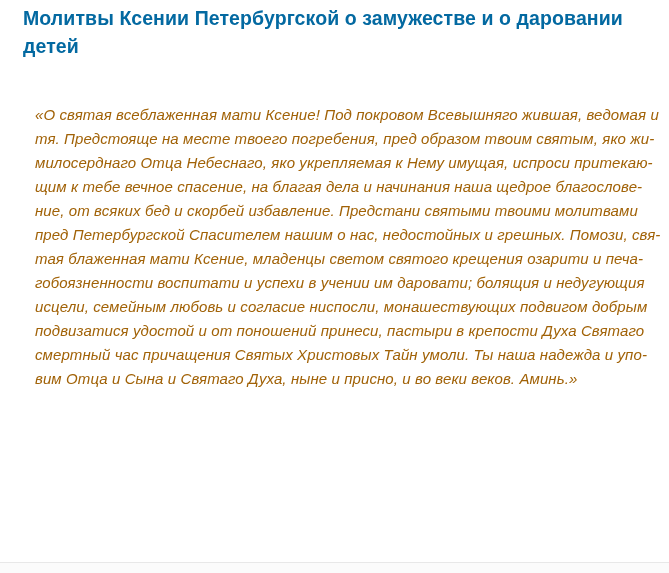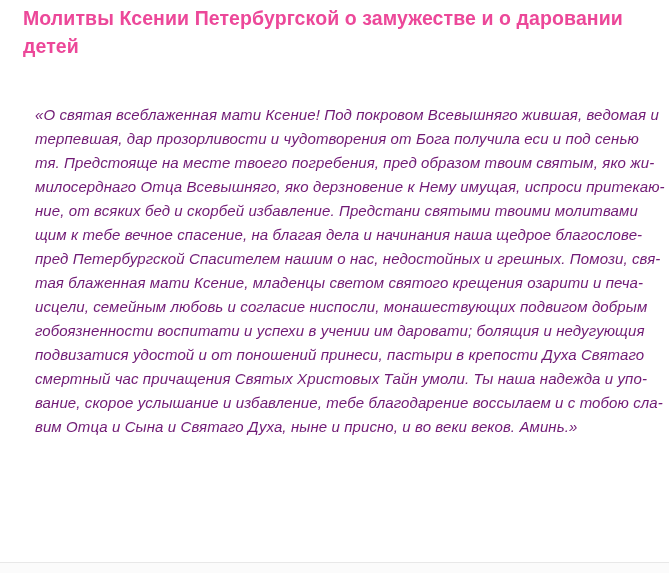--- a/index.html
+++ b/index.html
@@ -17,37 +17,37 @@
   .article-title {
     position: absolute;
     left: 23px;
     top: 4px;
     width: 640px;
     margin: 0;
     font-size: 19.5px;
     font-weight: 700;
     line-height: 28px;
     letter-spacing: 0.1px;
-    color: #ec4899;
+    color: #0369a1;
     white-space: pre-line;
   }
   .prayer-quote {
     position: absolute;
     left: 35px;
     top: 103px;
     width: 628px;
     margin: 0;
     padding: 0;
   }
   .quote-line {
     font-style: italic;
     font-size: 15px;
     line-height: 24px;
     letter-spacing: 0.1px;
-    color: #701a75;
+    color: #a16207;
     white-space: nowrap;
   }
   .bottom-divider {
     position: absolute;
     left: 0;
     top: 562px;
     width: 669px;
     height: 11px;
     border-top: 1px solid #e8e8e8;
     background: #fbfbfb;
@@ -56,30 +56,28 @@
 </head>
 <body>
 
 <main>
 
   <h1 class="article-title">Молитвы Ксении Петербургской о замужестве и о даровании
 детей</h1>
 
   <blockquote class="prayer-quote">
       <div class="quote-line">«О святая всеблаженная мати Ксение! Под покровом Всевышняго жившая, ведомая и</div>
-      <div class="quote-line">терпевшая, дар прозорливости и чудотворения от Бога получила еси и под сенью</div>
       <div class="quote-line">тя. Предстояще на месте твоего погребения, пред образом твоим святым, яко жи-</div>
-      <div class="quote-line">милосерднаго Отца Всевышняго, яко дерзновение к Нему имущая, испроси притекаю-</div>
+      <div class="quote-line">милосерднаго Отца Небеснаго, яко укрепляемая к Нему имущая, испроси притекаю-</div>
+      <div class="quote-line">щим к тебе вечное спасение, на благая дела и начинания наша щедрое благослове-</div>
       <div class="quote-line">ние, от всяких бед и скорбей избавление. Предстани святыми твоими молитвами</div>
-      <div class="quote-line">щим к тебе вечное спасение, на благая дела и начинания наша щедрое благослове-</div>
       <div class="quote-line">пред Петербургской Спасителем нашим о нас, недостойных и грешных. Помози, свя-</div>
       <div class="quote-line">тая блаженная мати Ксение, младенцы светом святого крещения озарити и печа-</div>
+      <div class="quote-line">гобоязненности воспитати и успехи в учении им даровати; болящия и недугующия</div>
       <div class="quote-line">исцели, семейным любовь и согласие ниспосли, монашествующих подвигом добрым</div>
-      <div class="quote-line">гобоязненности воспитати и успехи в учении им даровати; болящия и недугующия</div>
       <div class="quote-line">подвизатися удостой и от поношений принеси, пастыри в крепости Духа Святаго</div>
       <div class="quote-line">смертный час причащения Святых Христовых Тайн умоли. Ты наша надежда и упо-</div>
-      <div class="quote-line">вание, скорое услышание и избавление, тебе благодарение воссылаем и с тобою сла-</div>
       <div class="quote-line">вим Отца и Сына и Святаго Духа, ныне и присно, и во веки веков. Аминь.»</div>
     </blockquote>
 
   <div class="bottom-divider"></div>
 
 </main>
 
 </body></html>

